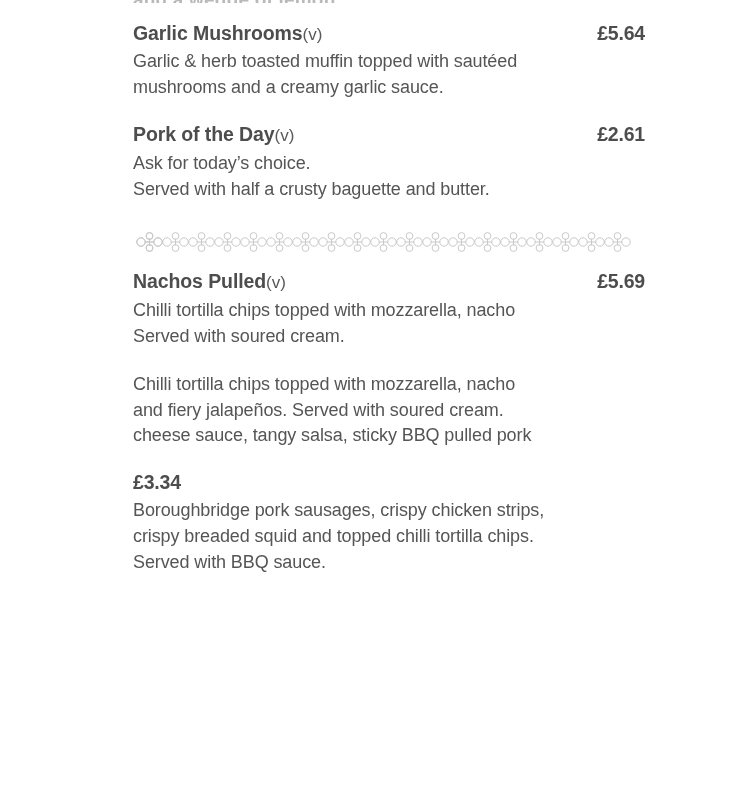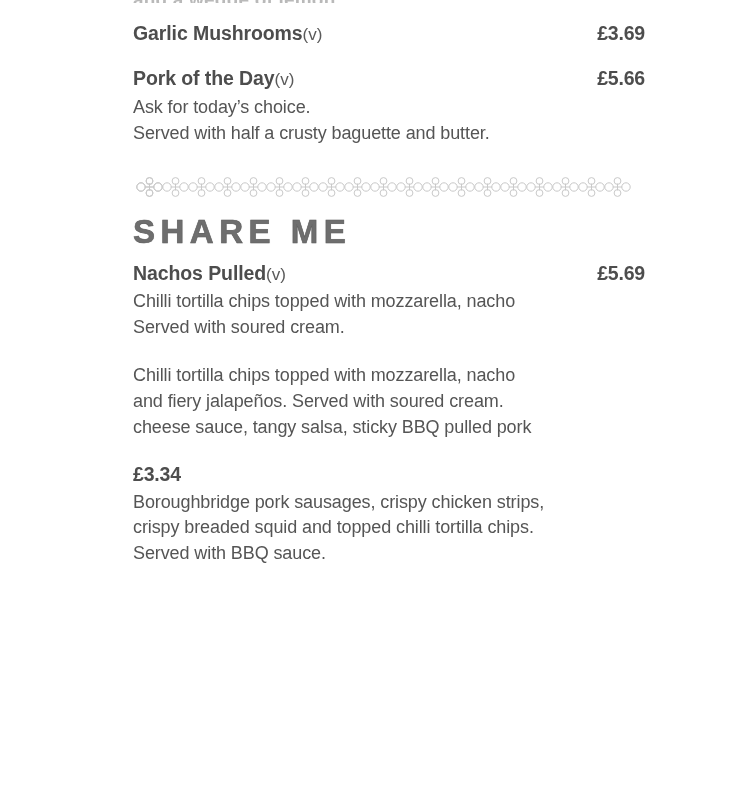--- a/index.html
+++ b/index.html
@@ -123,30 +123,34 @@
 
   <div class="clipped-top">and a wedge of lemon.</div>
 
   <div class="content">
 
     <div class="item">
       <div class="item-head">
         <div class="item-name">
           <span>Garlic Mushrooms</span><span class="veg">(v)</span>
         </div>
-        <div class="item-price">£3.69</div>
+        <div class="item-price">£5.64</div>
+      </div>
+      <div class="item-desc">
+        <div>Garlic &amp; herb toasted muffin topped with sautéed</div>
+        <div>mushrooms and a creamy garlic sauce.</div>
       </div>
     </div>
 
     <div class="item">
       <div class="item-head">
         <div class="item-name">
           <span>Pork of the Day</span><span class="veg">(v)</span>
         </div>
-        <div class="item-price">£5.66</div>
+        <div class="item-price">£2.61</div>
       </div>
       <div class="item-desc">
         <div>Ask for today’s choice.</div>
         <div>Served with half a crusty baguette and butter.</div>
       </div>
     </div>
 
     <div class="divider">
       <svg width="512" height="28" viewBox="0 0 512 28" aria-hidden="true">
         <g fill="none" stroke="#c9c9c9" stroke-width="1">
@@ -173,21 +177,20 @@
           <use href="#motif" x="338"></use>
           <use href="#motif" x="364"></use>
           <use href="#motif" x="390"></use>
           <use href="#motif" x="416"></use>
           <use href="#motif" x="442"></use>
           <use href="#motif" x="468"></use>
         </g>
       </svg>
     </div>
 
-    <div class="section-title">SHARE ME</div>
 
     <div class="item item-first-after-title">
       <div class="item-head">
         <div class="item-name">
           <span>Nachos Pulled</span><span class="veg">(v)</span>
         </div>
         <div class="item-price">£5.69</div>
       </div>
       <div class="item-desc">
         <div>Chilli tortilla chips topped with mozzarella, nacho</div>

